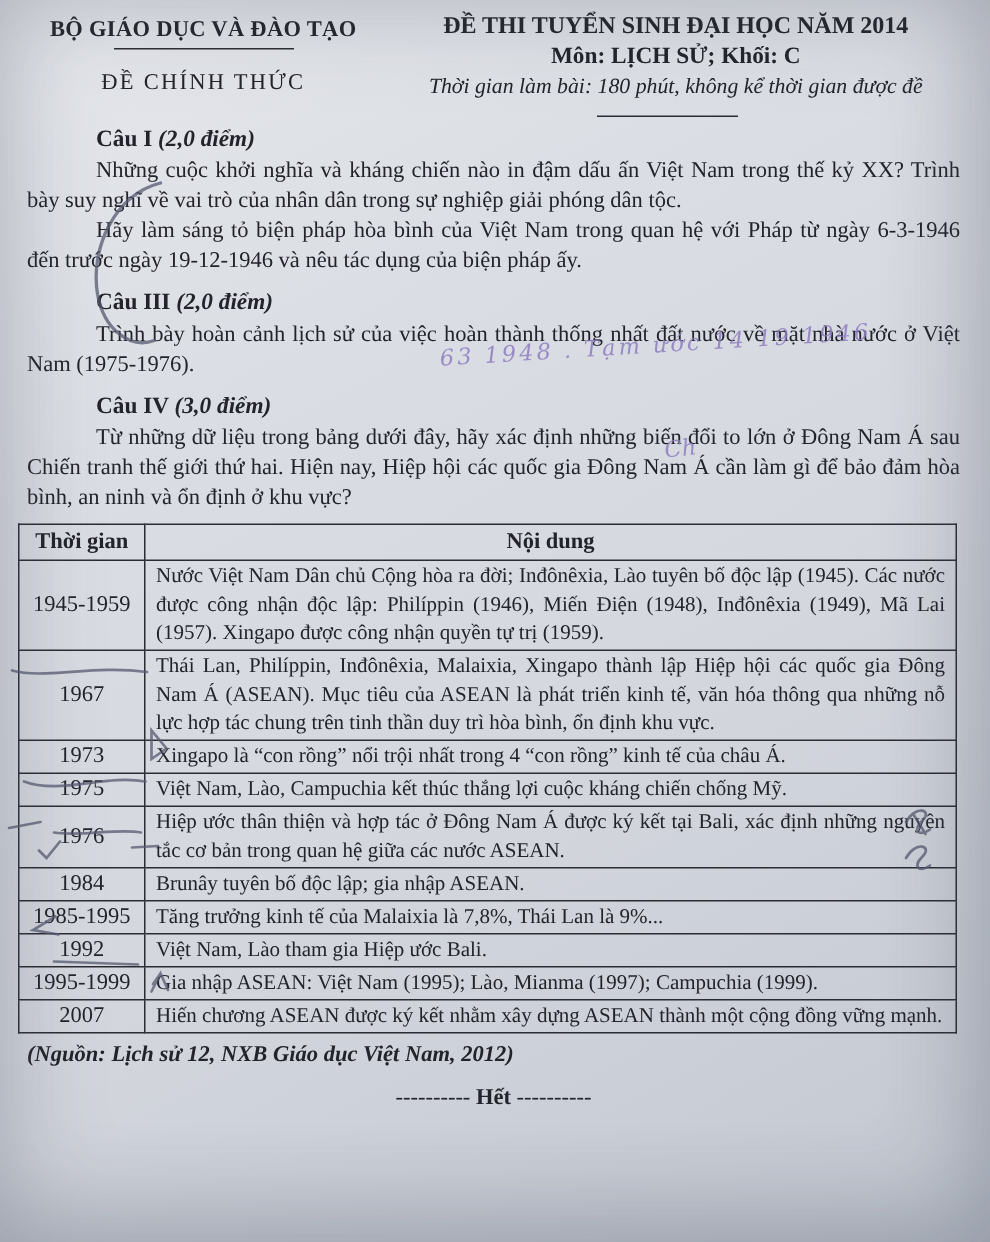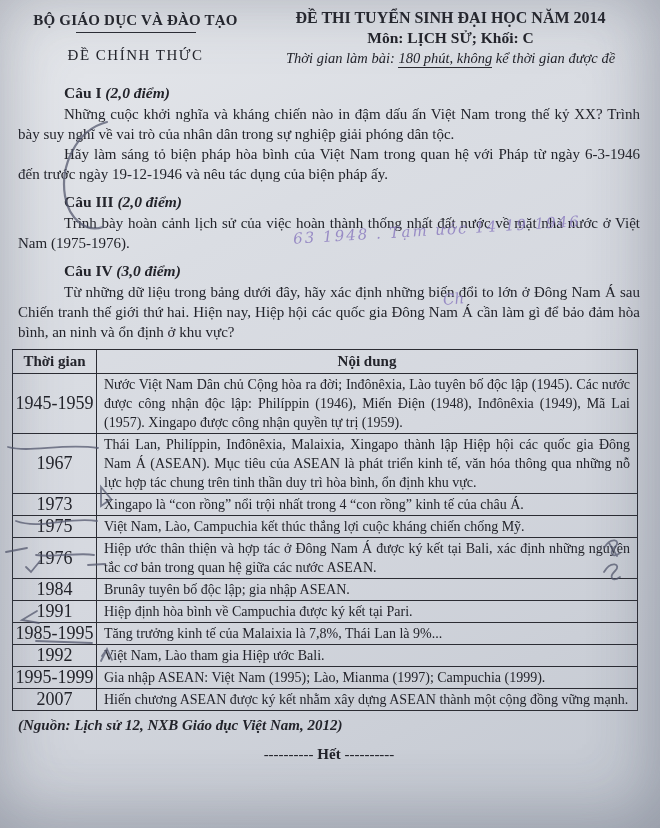--- a/index.html
+++ b/index.html
@@ -16,35 +16,35 @@
   
   .hdr{display:flex;justify-content:space-between;align-items:flex-start;}
   .hdr-left{width:235px;text-align:center;padding-top:3px;}
   .org{font-weight:bold;font-size:15px;letter-spacing:.2px;white-space:nowrap;}
   .org-rule{width:120px;height:0;border-bottom:1.6px solid #2c2d34;margin:3px auto 0 auto;}
   .exam-type{font-size:15px;letter-spacing:1.5px;margin-top:14px;}
   .hdr-right{flex:1;text-align:center;padding-left:8px;}
   .title{font-weight:bold;font-size:16px;white-space:nowrap;}
   .subject{font-weight:bold;font-size:15.5px;margin-top:2px;}
   .duration{font-style:italic;font-size:14.5px;margin-top:3px;}
-  .duration .u{border-bottom:1.3px solid #2c2d34;padding-bottom:1px;}
+  .duration .u{border-bottom:1.3px solid #2c2d34;padding-bottom:11px;}
 
   
   .q{margin:0;}
   .q-head{font-weight:bold;font-size:15.5px;margin:9px 0 2px 46px;}
   .q-head .pts{font-style:italic;}
   .q-text{font-size:15px;line-height:20px;text-align:justify;text-indent:46px;margin:0;}
   .q1-head{margin-top:17px;}
 
   
   table{border-collapse:collapse;margin:7px 0 4px -6px;width:626px;table-layout:fixed;}
   th,td{border:1.4px solid #2b2c33;font-size:14px;line-height:19px;padding:1px 7px;vertical-align:middle;}
   th{font-weight:bold;font-size:15px;padding:2px 4px;}
   col.time-col{width:84px;}
-  td.time{text-align:center;font-size:18px;padding:1px 2px;}
+  td.time{text-align:center;font-size:15px;padding:1px 2px;}
   td.content{text-align:justify;}
 
   .source{font-style:italic;font-weight:bold;font-size:15px;text-align:left;margin:6px 2px 0 0;}
   .the-end{text-align:center;font-size:15px;margin-top:12px;}
   .the-end .end-word{font-weight:bold;}
 
   
   .hand{position:absolute;color:#8d7ec0;font-style:italic;pointer-events:none;
     font-family:"DejaVu Serif",serif;opacity:.85;}
   .hand-note{left:293px;top:221px;font-size:15px;letter-spacing:2px;transform:rotate(-3.5deg);}
@@ -116,24 +116,20 @@
         </tr>
     <tr>
           <td class="time">1976</td>
           <td class="content">Hiệp ước thân thiện và hợp tác ở Đông Nam Á được ký kết tại Bali, xác định những nguyên tắc cơ bản trong quan hệ giữa các nước ASEAN.</td>
         </tr>
     <tr>
           <td class="time">1984</td>
           <td class="content">Brunây tuyên bố độc lập; gia nhập ASEAN.</td>
         </tr>
     <tr>
-          <td class="time">1991</td>
-          <td class="content">Hiệp định hòa bình về Campuchia được ký kết tại Pari.</td>
-        </tr>
-    <tr>
           <td class="time">1985-1995</td>
           <td class="content">Tăng trưởng kinh tế của Malaixia là 7,8%, Thái Lan là 9%...</td>
         </tr>
     <tr>
           <td class="time">1992</td>
           <td class="content">Việt Nam, Lào tham gia Hiệp ước Bali.</td>
         </tr>
     <tr>
           <td class="time">1995-1999</td>
           <td class="content">Gia nhập ASEAN: Việt Nam (1995); Lào, Mianma (1997); Campuchia (1999).</td>

